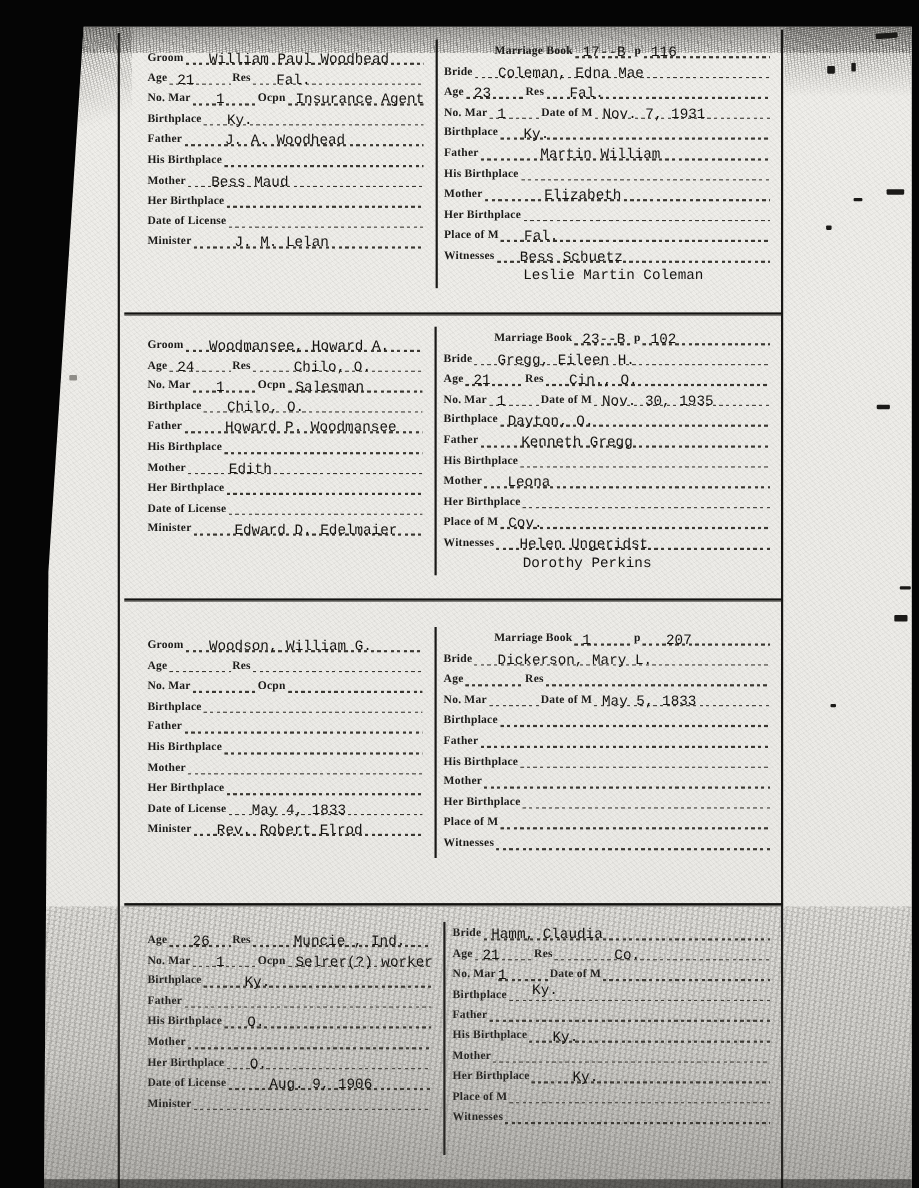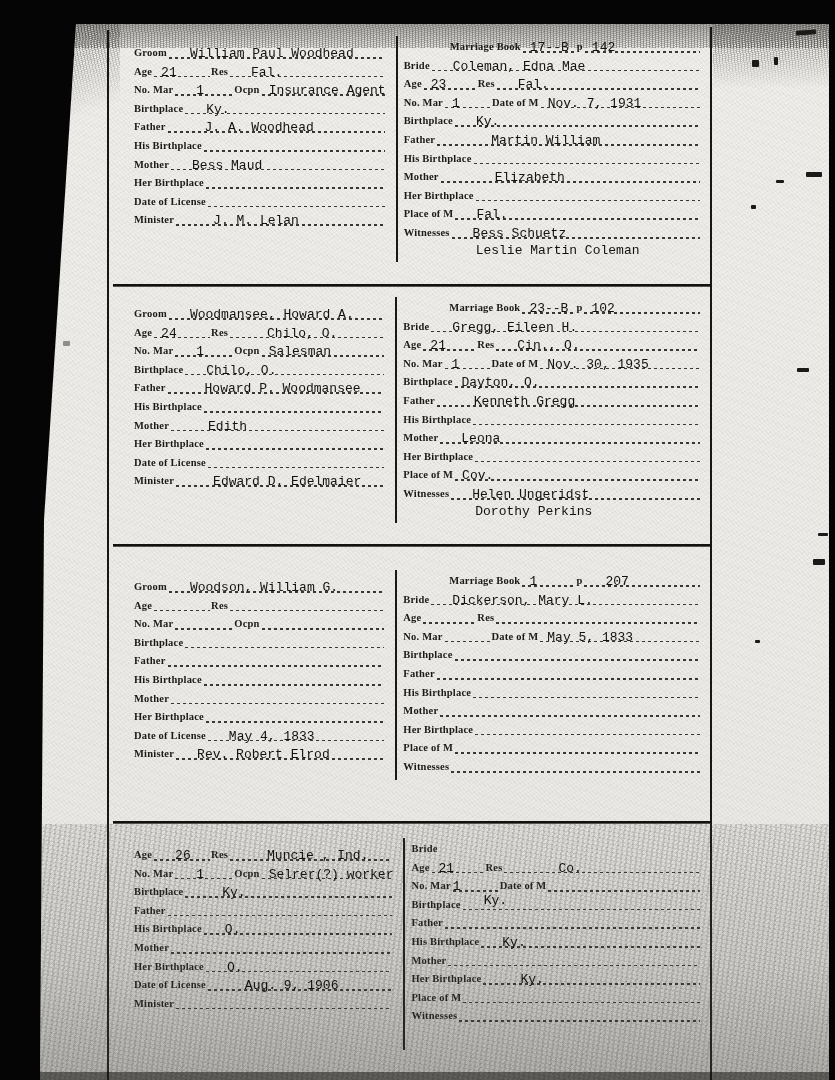--- a/index.html
+++ b/index.html
@@ -142,21 +142,21 @@
       </div>
     </div>
     <div class="bcol">
       <div class="row bookrow">
         <span class="lbl">Marriage Book</span>
         <span class="fill f55">
             <span class="val">17--B</span>
           </span>
         <span class="lbl">p</span>
         <span class="fill">
-            <span class="val">142</span>
+            <span class="val">116</span>
           </span>
       </div>
       <div class="row">
         <span class="lbl">Bride</span>
         <span class="fill">
             <span class="val pl2">Coleman, Edna Mae</span>
           </span>
       </div>
       <div class="row">
         <span class="lbl">Age</span>
@@ -602,20 +602,23 @@
       <div class="row">
         <span class="lbl">Minister</span>
         <span class="fill">
             <span class="val"></span>
           </span>
       </div>
     </div>
     <div class="bcol">
       <div class="row">
         <span class="lbl">Bride</span>
+        <span class="fill">
+            <span class="val">Hamm, Claudia</span>
+          </span>
       </div>
       <div class="row">
         <span class="lbl">Age</span>
         <span class="fill f55">
             <span class="val">21</span>
           </span>
         <span class="lbl">Res</span>
         <span class="fill">
             <span class="val pl4">Co.</span>
           </span>

